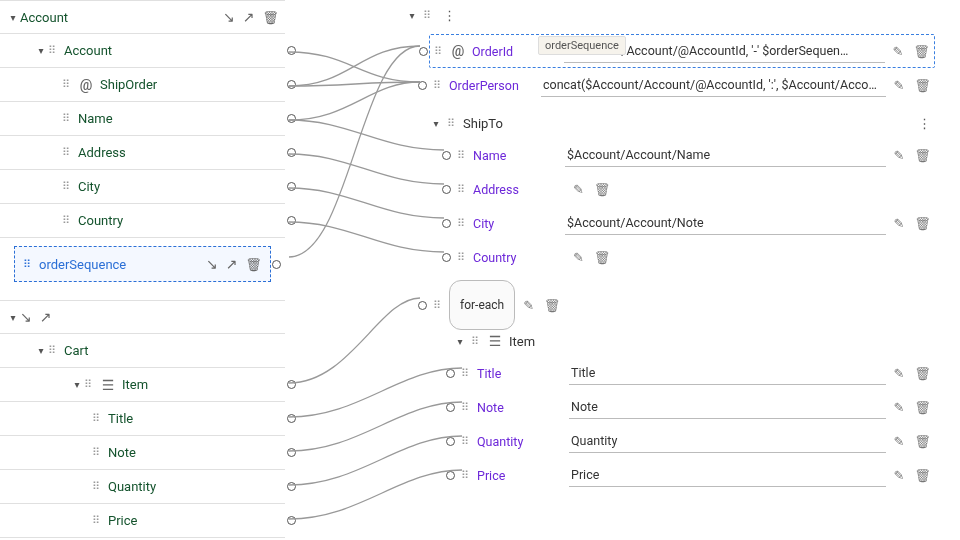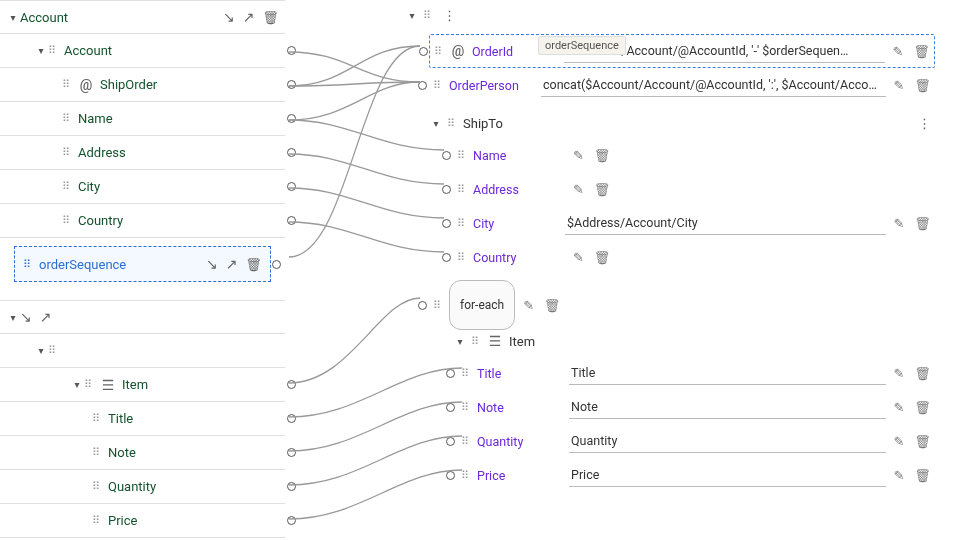--- a/index.html
+++ b/index.html
@@ -116,20 +116,21 @@
   <div class="row body-hdr row-top" style="margin-top:18px;">
     <span class="chev">▾</span>
     <span class="act-group">
       <span class="act">↘</span>
       <span class="act">↗</span>
     </span>
   </div>
   <div class="row ind1">
     <span class="chev">▾</span>
     <span class="drag">⠿</span>
+    <span class="lbl">Cart</span>
   </div>
   <div class="row ind3">
     <span class="chev">▾</span>
     <span class="drag">⠿</span>
     <span class="icn stack">☰</span>
     <span class="lbl">Item</span>
     <span class="conn-out"></span>
   </div>
   <div class="row ind4">
     <span class="drag">⠿</span>
@@ -188,39 +189,40 @@
     <span class="drag">⠿</span>
     <span class="title">ShipTo</span>
     <span class="more">⋮</span>
   </div>
 
   <div id="shipFields">
       <div class="rrow r-ind2">
         <span class="conn-in"></span>
         <span class="drag">⠿</span>
         <span class="name">Name</span>
+        <span class="val">$Account/Account/Name</span>
         <span class="acts">
           <span>✎</span>
           <span>🗑</span>
         </span>
       </div>
       <div class="rrow r-ind2">
         <span class="conn-in"></span>
         <span class="drag">⠿</span>
         <span class="name">Address</span>
         <span class="acts">
           <span>✎</span>
           <span>🗑</span>
         </span>
       </div>
       <div class="rrow r-ind2">
         <span class="conn-in"></span>
         <span class="drag">⠿</span>
         <span class="name">City</span>
-        <span class="val">$Address/Account/City</span>
+        <span class="val">$Account/Account/Note</span>
         <span class="acts">
           <span>✎</span>
           <span>🗑</span>
         </span>
       </div>
       <div class="rrow r-ind2">
         <span class="conn-in"></span>
         <span class="drag">⠿</span>
         <span class="name">Country</span>
         <span class="acts">

